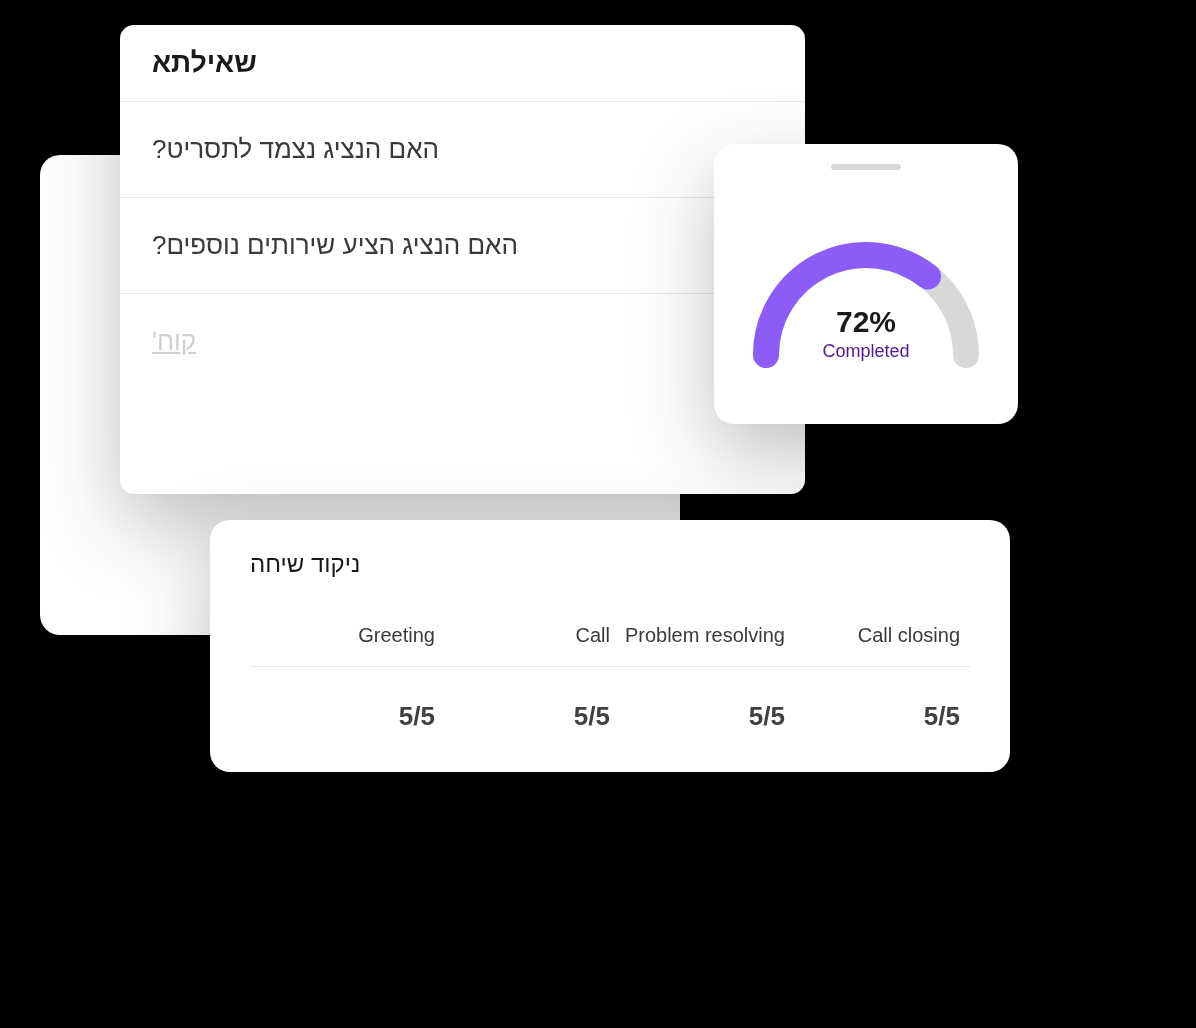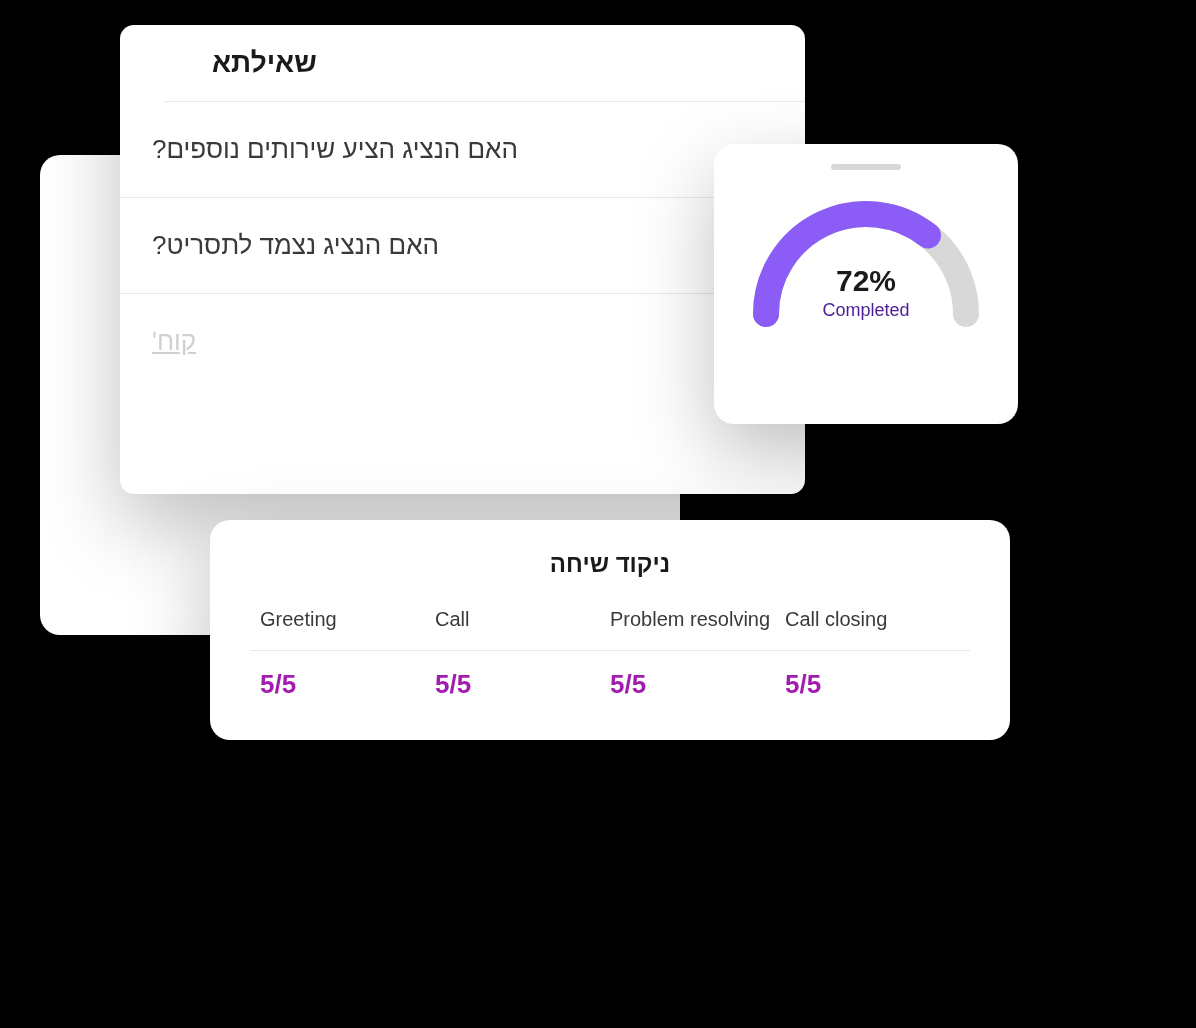--- a/index.html
+++ b/index.html
@@ -39,23 +39,22 @@
       left: 120px;
       top: 25px;
       width: 685px;
       background: #fff;
       border-radius: 14px;
       box-shadow: 0 30px 80px rgba(0,0,0,0.25);
       overflow: hidden;
     }
     
     .questions-header {
-      padding: 22px 48px;
+      padding: 22px 32px;
       border-bottom: 1px solid #e8e8e8;
-      margin-left: 44px;
     }
     
     .questions-title {
       font-size: 28px;
       font-weight: 700;
       color: #1a1a1a;
       direction: rtl;
       text-align: left;
     }
     
@@ -86,20 +85,21 @@
       top: 144px;
       width: 304px;
       height: 280px;
       background: #fff;
       border-radius: 20px;
       box-shadow: 0 30px 80px rgba(0,0,0,0.25);
       display: flex;
       flex-direction: column;
       align-items: center;
       padding: 20px;
+      gap: 41px;
     }
     
     .gauge-handle {
       width: 70px;
       height: 6px;
       background: #d8d8d8;
       border-radius: 3px;
       margin-bottom: 24px;
     }
     
@@ -142,76 +142,77 @@
       top: 520px;
       width: 800px;
       background: #fff;
       border-radius: 20px;
       box-shadow: 0 30px 80px rgba(0,0,0,0.25);
       padding: 30px 40px 40px 40px;
     }
     
     .scores-title {
       font-size: 24px;
-      font-weight: 700;
+      font-weight: 400;
       color: #1a1a1a;
       direction: rtl;
-      text-align: center;
+      text-align: left;
       margin-bottom: 28px;
     }
     
     .scores-table {
       width: 100%;
     }
     
     .scores-row {
       display: flex;
       justify-content: space-between;
       padding: 0 10px;
     }
     
     .scores-header-row {
       border-bottom: 1px solid #e8e8e8;
       padding-bottom: 18px;
     }
     
     .scores-col {
       flex: 1;
-      text-align: left;
+      text-align: right;
+      margin-top: 16px;
     }
     
     .scores-col-header {
       font-size: 20px;
       color: #3a3a3a;
       line-height: 1.3;
     }
     
     .scores-value-row {
       padding-top: 18px;
     }
     
     .scores-col-value {
       font-size: 26px;
       font-weight: 700;
-      color: #a21caf;
+      color: #404040;
     }
   </style>
 </head>
 <body>
 
 <div class="canvas">
 
   <div class="bg-card"></div>
 
   <div class="questions-card">
     <div class="questions-header">
       <div class="questions-title">שאילתא</div>
     </div>
+    <div class="question-item">האם הנציג נצמד לתסריט?</div>
     <div class="question-item">האם הנציג הציע שירותים נוספים?</div>
-    <div class="question-item">האם הנציג נצמד לתסריט?</div>
     <div class="question-item-faded">קוח'</div>
   </div>
 
   <div class="gauge-card">
     <div class="gauge-handle"></div>
     <div class="gauge-wrapper">
       <svg class="gauge-svg" width="240" height="140" viewBox="0 0 240 140">
         <path d="M 20 120 A 100 100 0 0 1 220 120" fill="none" stroke="#d8d8d8" stroke-width="26" stroke-linecap="round"></path>
         <path d="M 20 120 A 100 100 0 0 1 182 41.5" fill="none" stroke="#8b5cf6" stroke-width="26" stroke-linecap="round"></path>
       </svg>

